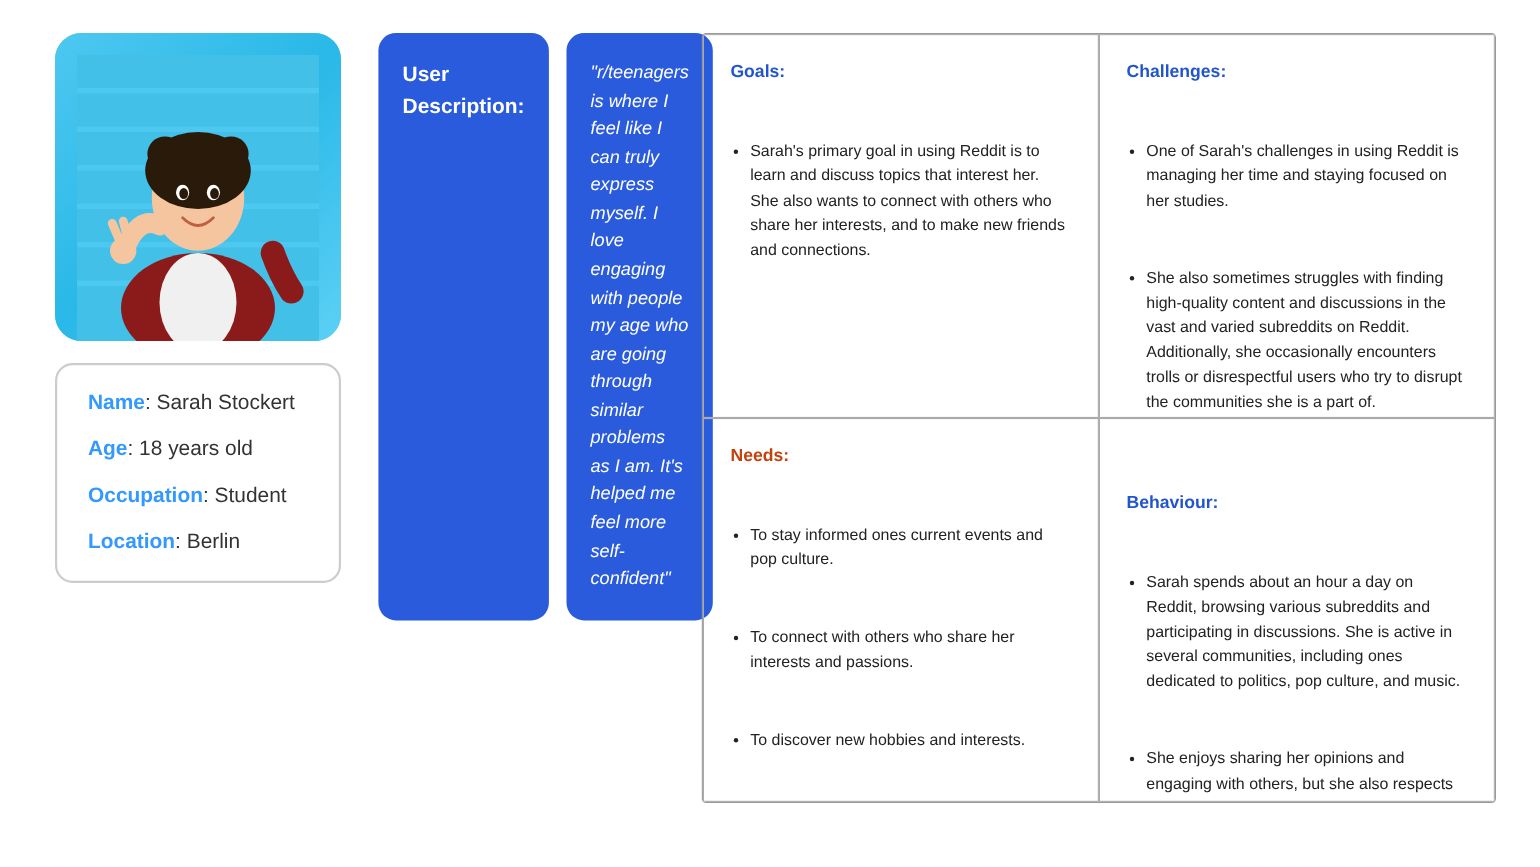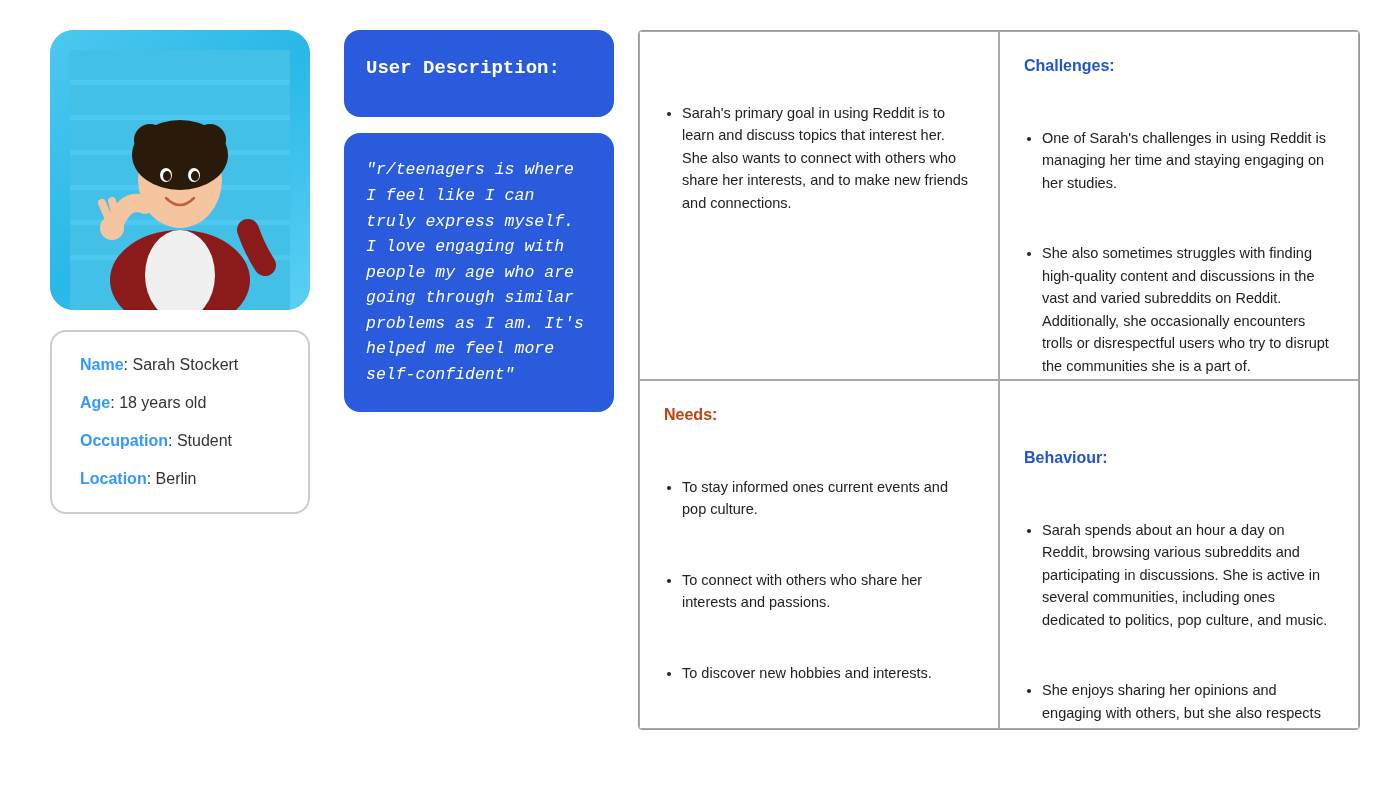--- a/index.html
+++ b/index.html
@@ -62,35 +62,34 @@
       width: 260px;
       border: 2px solid #cccccc;
       border-radius: 16px;
       padding: 24px 28px;
       display: flex;
       flex-direction: column;
       gap: 20px;
       background: #fff;
     }
     .info-row {
-      font-size: 16px;
+      font-size: 19px;
       color: #333;
     }
     .info-label {
       color: #3399ff;
       font-weight: bold;
     }
     
     .middle-col {
       width: 270px;
       flex-shrink: 0;
       display: flex;
-      flex-direction: column;
+      flex-direction: row;
       gap: 16px;
-      font-family: Liberation Mono, monospace;
     }
     .description-card {
       background: #2a5bdc;
       border-radius: 16px;
       padding: 24px 22px;
       color: #ffffff;
       font-size: 16.5px;
       line-height: 1.55;
     }
     .description-title {
@@ -218,29 +217,30 @@
       <div class="description-title">User Description:</div>
     </div>
     <div class="quote-card">
       <div>"r/teenagers is where I feel like I can truly express myself. I love engaging with people my age who are going through similar problems as I am. It's helped me feel more self-confident"</div>
     </div>
   </div>
 
   <div class="right-col">
 
     <div class="grid-cell">
+      <div class="grid-cell-title goals-title">Goals:</div>
       <ul>
         <li>Sarah's primary goal in using Reddit is to learn and discuss topics that interest her. She also wants to connect with others who share her interests, and to make new friends and connections.</li>
       </ul>
     </div>
 
     <div class="grid-cell">
       <div class="grid-cell-title challenges-title">Challenges:</div>
       <ul>
-        <li>One of Sarah's challenges in using Reddit is managing her time and staying engaging on her studies.</li>
+        <li>One of Sarah's challenges in using Reddit is managing her time and staying focused on her studies.</li>
         <li>She also sometimes struggles with finding high-quality content and discussions in the vast and varied subreddits on Reddit. Additionally, she occasionally encounters trolls or disrespectful users who try to disrupt the communities she is a part of.</li>
       </ul>
     </div>
 
     <div class="grid-cell">
       <div class="grid-cell-title needs-title">Needs:</div>
       <ul>
         <li>To stay informed ones current events and pop culture.</li>
         <li>To connect with others who share her interests and passions.</li>
         <li>To discover new hobbies and interests.</li>

